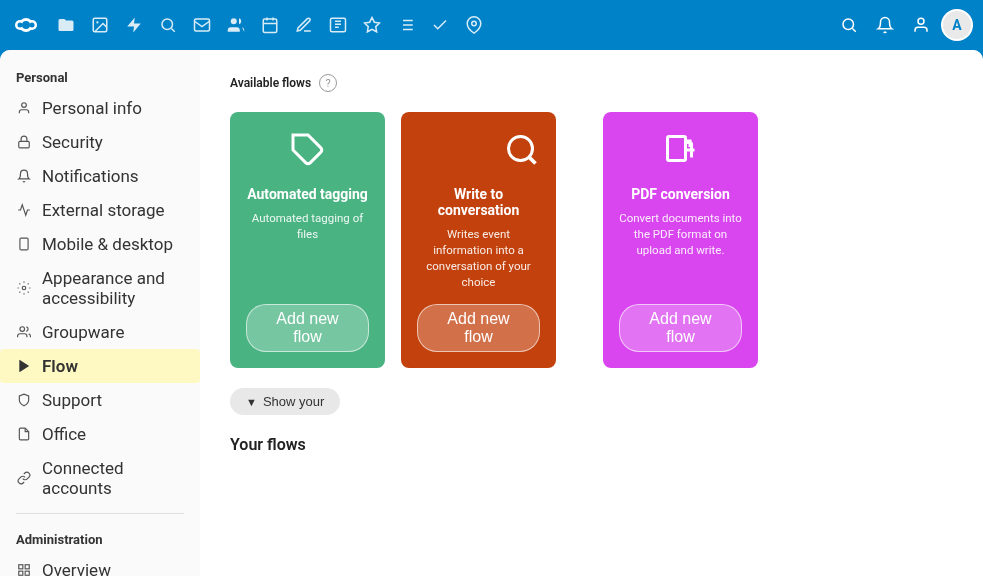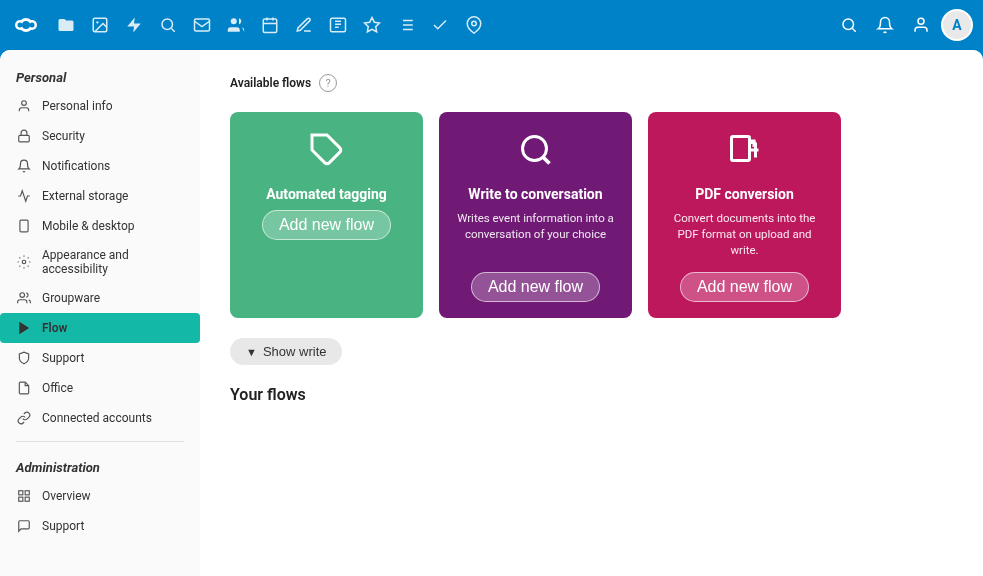--- a/index.html
+++ b/index.html
@@ -87,34 +87,33 @@
       background: #fafafa;
       flex-shrink: 0;
       overflow-y: auto;
       padding: 10px 0;
     }
     .sidebar-section-label {
       font-size: 13px;
       font-weight: 700;
       color: #333;
       padding: 10px 16px 6px;
-      font-style: italic;
     }
     .sidebar-item {
       display: flex;
       align-items: center;
       padding: 7px 16px;
       cursor: pointer;
-      font-size: 12px;
+      font-size: 17px;
       color: #333;
       border-radius: 4px;
       gap: 10px;
     }
     .sidebar-item.active {
-      background: #14b8a6;
+      background: #fef9c3;
       font-weight: 600;
     }
     .sidebar-item-icon {
       width: 16px;
       height: 16px;
       display: flex;
       align-items: center;
       justify-content: center;
       font-size: 13px;
       color: #555;
@@ -157,32 +156,32 @@
       cursor: pointer;
     }
 
     
     .flow-cards {
       display: flex;
       gap: 16px;
       margin-bottom: 20px;
     }
     .flow-card {
-      width: 193px;
+      width: 155px;
       border-radius: 8px;
       padding: 20px 16px 16px;
       display: flex;
       flex-direction: column;
       align-items: center;
       text-align: center;
       color: white;
     }
     .flow-card.green { background: #49b382; }
-    .flow-card.blue { background: #701a75; }
-    .flow-card.red { background: #be185d; }
+    .flow-card.blue { background: #c2410c; align-items: flex-end; }
+    .flow-card.red { background: #d946ef; margin-left: 31px; }
     .flow-card-icon {
       font-size: 32px;
       margin-bottom: 10px;
       color: rgba(255,255,255,0.9);
     }
     .flow-card-title {
       font-size: 14px;
       font-weight: 700;
       margin-bottom: 8px;
     }
@@ -502,20 +501,21 @@
     <div class="flow-cards">
 
       <div class="flow-card green">
         <div class="flow-card-icon">
           <svg width="36" height="36" fill="none" stroke="white" stroke-width="2" viewBox="0 0 24 24">
               <path d="M20.59 13.41l-7.17 7.17a2 2 0 01-2.83 0L2 12V2h10l8.59 8.59a2 2 0 010 2.82z"></path>
               <line x1="7" y1="7" x2="7.01" y2="7" stroke-width="3"></line>
             </svg>
         </div>
         <div class="flow-card-title">Automated tagging</div>
+        <div class="flow-card-desc">Automated tagging of files</div>
         <button class="flow-card-btn">Add new flow</button>
       </div>
 
       <div class="flow-card blue">
         <div class="flow-card-icon">
           <svg width="36" height="36" fill="none" stroke="white" stroke-width="2" viewBox="0 0 24 24">
               <circle cx="11" cy="11" r="8"></circle>
               <path d="M21 21l-4.35-4.35" stroke-width="2.5"></path>
             </svg>
         </div>
@@ -535,19 +535,19 @@
         </div>
         <div class="flow-card-title">PDF conversion</div>
         <div class="flow-card-desc">Convert documents into the PDF format on upload and write.</div>
         <button class="flow-card-btn">Add new flow</button>
       </div>
 
     </div>
 
     <button class="show-more-btn">
       <span style="font-size:11px;">▼</span>
-      <span>Show write</span>
+      <span>Show your</span>
     </button>
 
     <h3 class="your-flows-title">Your flows</h3>
   </div>
 
 </div>
 
 </body></html>

